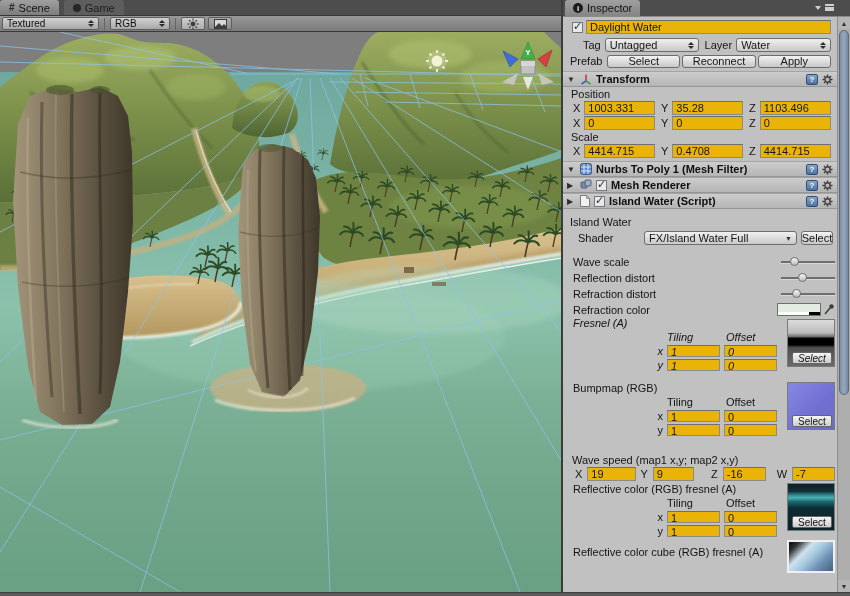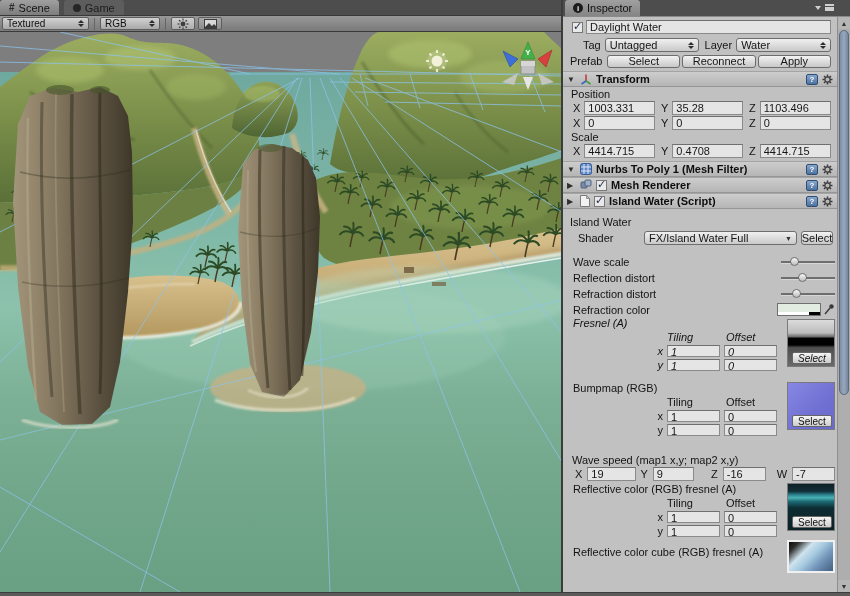--- a/index.html
+++ b/index.html
@@ -51,21 +51,21 @@
   .tabbar-menu { position:absolute; right:16px; top:4px; display:flex; gap:4px; align-items:center; }
   .tiny-caret { width:0; height:0; border-left:3px solid transparent; border-right:3px solid transparent;
                 border-top:4px solid #cfcfcf; }
   .burger { width:9px; height:7px; border-top:2px solid #cfcfcf; border-bottom:2px solid #cfcfcf; }
   .burger::before{ content:""; display:block; height:2px; background:#cfcfcf; margin-top:1px; }
 
   .insp-content { position:absolute; left:0; top:17px; width:274px; height:575px;
                   overflow:hidden; font-size:11px; color:#111; }
   .ir { display:flex; align-items:center; }
   .lab { font-size:11px; color:#141414; white-space:nowrap; }
-  .field { background:#e5e5e5; border:1px solid #8a8a8a; border-top-color:#6f6f6f;
+  .field { background:#eab308; border:1px solid #8a8a8a; border-top-color:#6f6f6f;
            height:14px; line-height:12px; padding:0 3px; font-size:11px; color:#161616;
            overflow:hidden; white-space:nowrap; }
   .btn { background:linear-gradient(#f3f3f3,#c7c7c7); border:1px solid #6d6d6d; border-radius:3px;
          height:14px; font-size:11px; color:#151515; display:flex; align-items:center; justify-content:center; }
   .dd { background:linear-gradient(#f0f0f0,#c9c9c9); border:1px solid #6d6d6d; border-radius:3px;
         height:14px; font-size:11px; color:#151515; display:flex; align-items:center;
         justify-content:space-between; padding:0 4px; }
   .chk { width:11px; height:11px; background:#e9e9e9; border:1px solid #787878; position:relative; }
   .chk.on::after { content:"✓"; position:absolute; left:0px; top:-3px; font-size:11px; color:#1d2c49; }
   .comp-header { height:16px; background:linear-gradient(#cdcdcd,#b5b5b5);
@@ -122,21 +122,21 @@
       <div class="tab active">
         <span class="hash-ic">#</span>
         <span>Scene</span>
       </div>
       <div class="tab inactive">
         <span class="game-ic"></span>
         <span>Game</span>
       </div>
     </div>
     <div class="scene-toolbar">
-      <div class="mini-dd" style="width:87px">
+      <div class="mini-dd" style="width:97px">
         <span>Textured</span>
         <span class="caret-dd">
             <i class="up"></i>
             <i class="dn"></i>
           </span>
       </div>
       <div class="tool-sep"></div>
       <div class="mini-dd" style="width:60px">
         <span>RGB</span>
         <span class="caret-dd">

